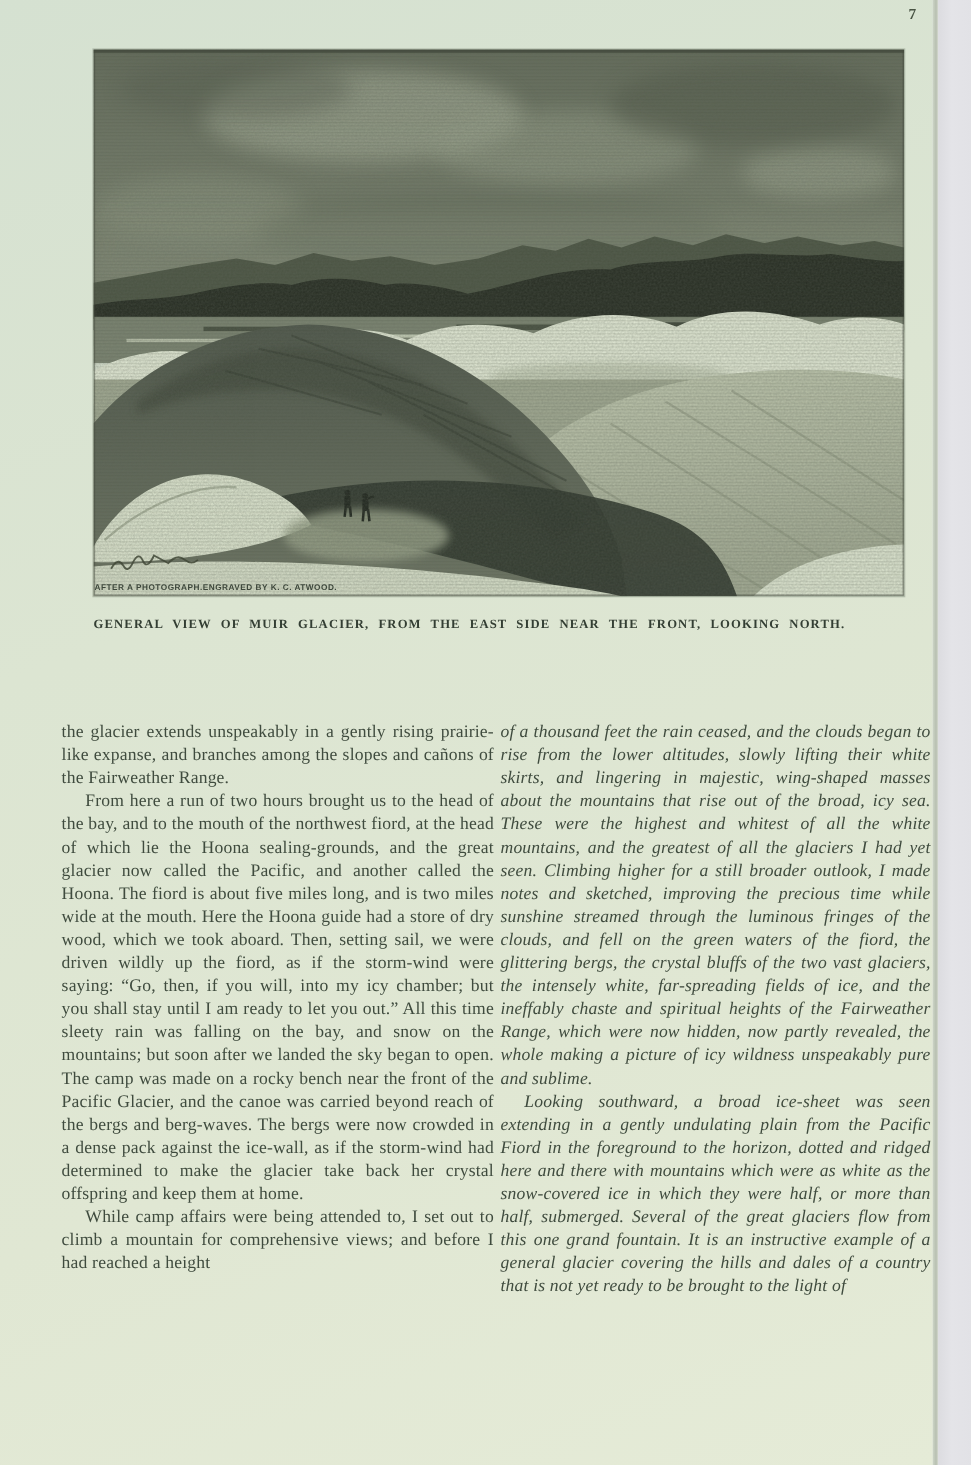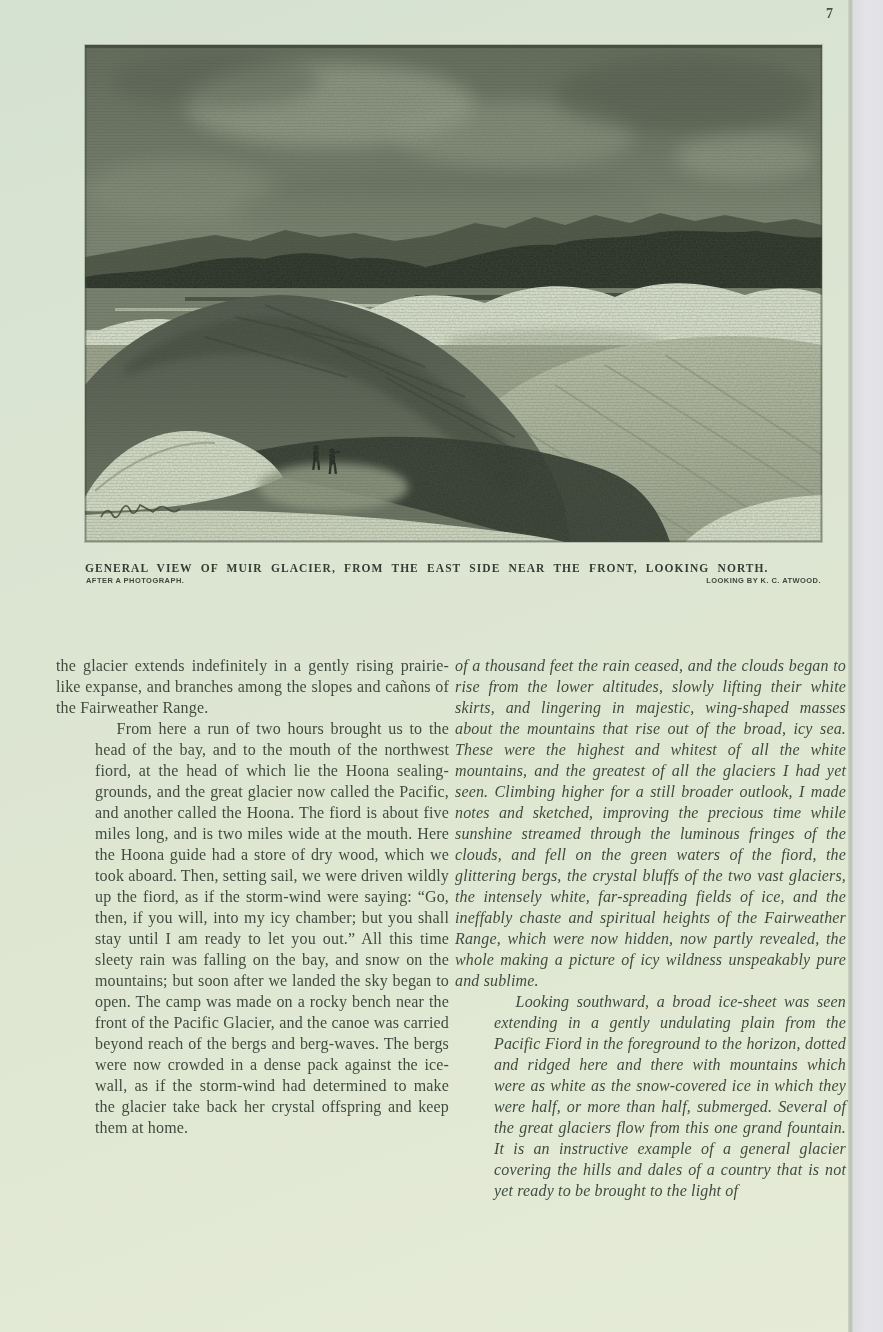--- a/index.html
+++ b/index.html
@@ -23,39 +23,39 @@
   .page-number{
     position:absolute;top:6px;left:826px;
     font-size:14px;color:#495444;font-weight:bold;
   }
   .engraving-wrap{
     position:absolute;left:85px;top:45px;width:737px;height:497px;
     box-shadow:0 0 0 1px rgba(60,70,55,.25);
   }
   .engraving-wrap svg{display:block;width:737px;height:497px;}
   .credits{
-    position:absolute;left:86px;top:576px;width:735px;
-    display:flex;justify-content:space-between;
+    position:absolute;left:86px;top:529px;width:735px;
+    display:flex;justify-content:flex-start;
     font-family:"Liberation Sans", sans-serif;
     font-size:7.5px;font-weight:bold;letter-spacing:.06em;color:#3d473b;
   }
   .caption{
     position:absolute;left:85px;top:562px;width:737px;
     text-align:left;font-weight:bold;font-size:11.5px;
     letter-spacing:.09em;word-spacing:.38em;color:#333e33;
   }
   .col{
     position:absolute;top:655px;width:393px;
     color:#3f4b3e;font-size:16px;line-height:21px;
     text-align:justify;letter-spacing:.01em;
   }
   .col-left{left:56px;}
   .col-right{left:455px;width:391px;font-style:italic;}
   .body-par{margin:0;}
-  .body-par.indent{text-indent:1.35em;margin-left:39px;}
+  .body-par.indent{text-indent:1.35em;}
 </style>
 </head>
 <body>
 
 <div class="page">
 
   <div class="page-number">7</div>
 
   <div class="engraving-wrap">
     <svg viewBox="0 0 737 497" xmlns="http://www.w3.org/2000/svg">
@@ -167,28 +167,29 @@
 
       <rect x="0" y="0" width="737" height="497" fill="url(#hatch)"></rect>
       <rect x="0" y="0" width="737" height="497" filter="url(#grainF)" opacity="0.4"></rect>
       <rect x="0" y="0" width="737" height="3" fill="#383f34" opacity="0.6"></rect>
       <rect x="0.75" y="0.75" width="735.5" height="495.5" fill="none" stroke="#434a3e" stroke-opacity="0.5" stroke-width="1.5"></rect>
     </svg>
   </div>
 
   <div class="credits">
     <span>AFTER A PHOTOGRAPH.</span>
-    <span>LOOKING BY K. C. ATWOOD.</span>
+    <span>ENGRAVED BY K. C. ATWOOD.</span>
   </div>
 
   <div class="caption">GENERAL VIEW OF MUIR GLACIER, FROM THE EAST SIDE NEAR THE FRONT, LOOKING NORTH.</div>
 
   <div class="col col-left">
-      <p class="body-par">the glacier extends indefinitely in a gently rising prairie-like expanse, and branches among the slopes and cañons of the Fairweather Range.</p>
+      <p class="body-par">the glacier extends unspeakably in a gently rising prairie-like expanse, and branches among the slopes and cañons of the Fairweather Range.</p>
       <p class="body-par indent">From here a run of two hours brought us to the head of the bay, and to the mouth of the northwest fiord, at the head of which lie the Hoona sealing-grounds, and the great glacier now called the Pacific, and another called the Hoona. The fiord is about five miles long, and is two miles wide at the mouth. Here the Hoona guide had a store of dry wood, which we took aboard. Then, setting sail, we were driven wildly up the fiord, as if the storm-wind were saying: “Go, then, if you will, into my icy chamber; but you shall stay until I am ready to let you out.” All this time sleety rain was falling on the bay, and snow on the mountains; but soon after we landed the sky began to open. The camp was made on a rocky bench near the front of the Pacific Glacier, and the canoe was carried beyond reach of the bergs and berg-waves. The bergs were now crowded in a dense pack against the ice-wall, as if the storm-wind had determined to make the glacier take back her crystal offspring and keep them at home.</p>
+      <p class="body-par indent">While camp affairs were being attended to, I set out to climb a mountain for comprehensive views; and before I had reached a height</p>
     </div>
   <div class="col col-right">
       <p class="body-par">of a thousand feet the rain ceased, and the clouds began to rise from the lower altitudes, slowly lifting their white skirts, and lingering in majestic, wing-shaped masses about the mountains that rise out of the broad, icy sea. These were the highest and whitest of all the white mountains, and the greatest of all the glaciers I had yet seen. Climbing higher for a still broader outlook, I made notes and sketched, improving the precious time while sunshine streamed through the luminous fringes of the clouds, and fell on the green waters of the fiord, the glittering bergs, the crystal bluffs of the two vast glaciers, the intensely white, far-spreading fields of ice, and the ineffably chaste and spiritual heights of the Fairweather Range, which were now hidden, now partly revealed, the whole making a picture of icy wildness unspeakably pure and sublime.</p>
       <p class="body-par indent">Looking southward, a broad ice-sheet was seen extending in a gently undulating plain from the Pacific Fiord in the foreground to the horizon, dotted and ridged here and there with mountains which were as white as the snow-covered ice in which they were half, or more than half, submerged. Several of the great glaciers flow from this one grand fountain. It is an instructive example of a general glacier covering the hills and dales of a country that is not yet ready to be brought to the light of</p>
     </div>
 
 </div>
 
 <div class="page-edge-sliver"></div>
 <div class="scanner-strip"></div>

